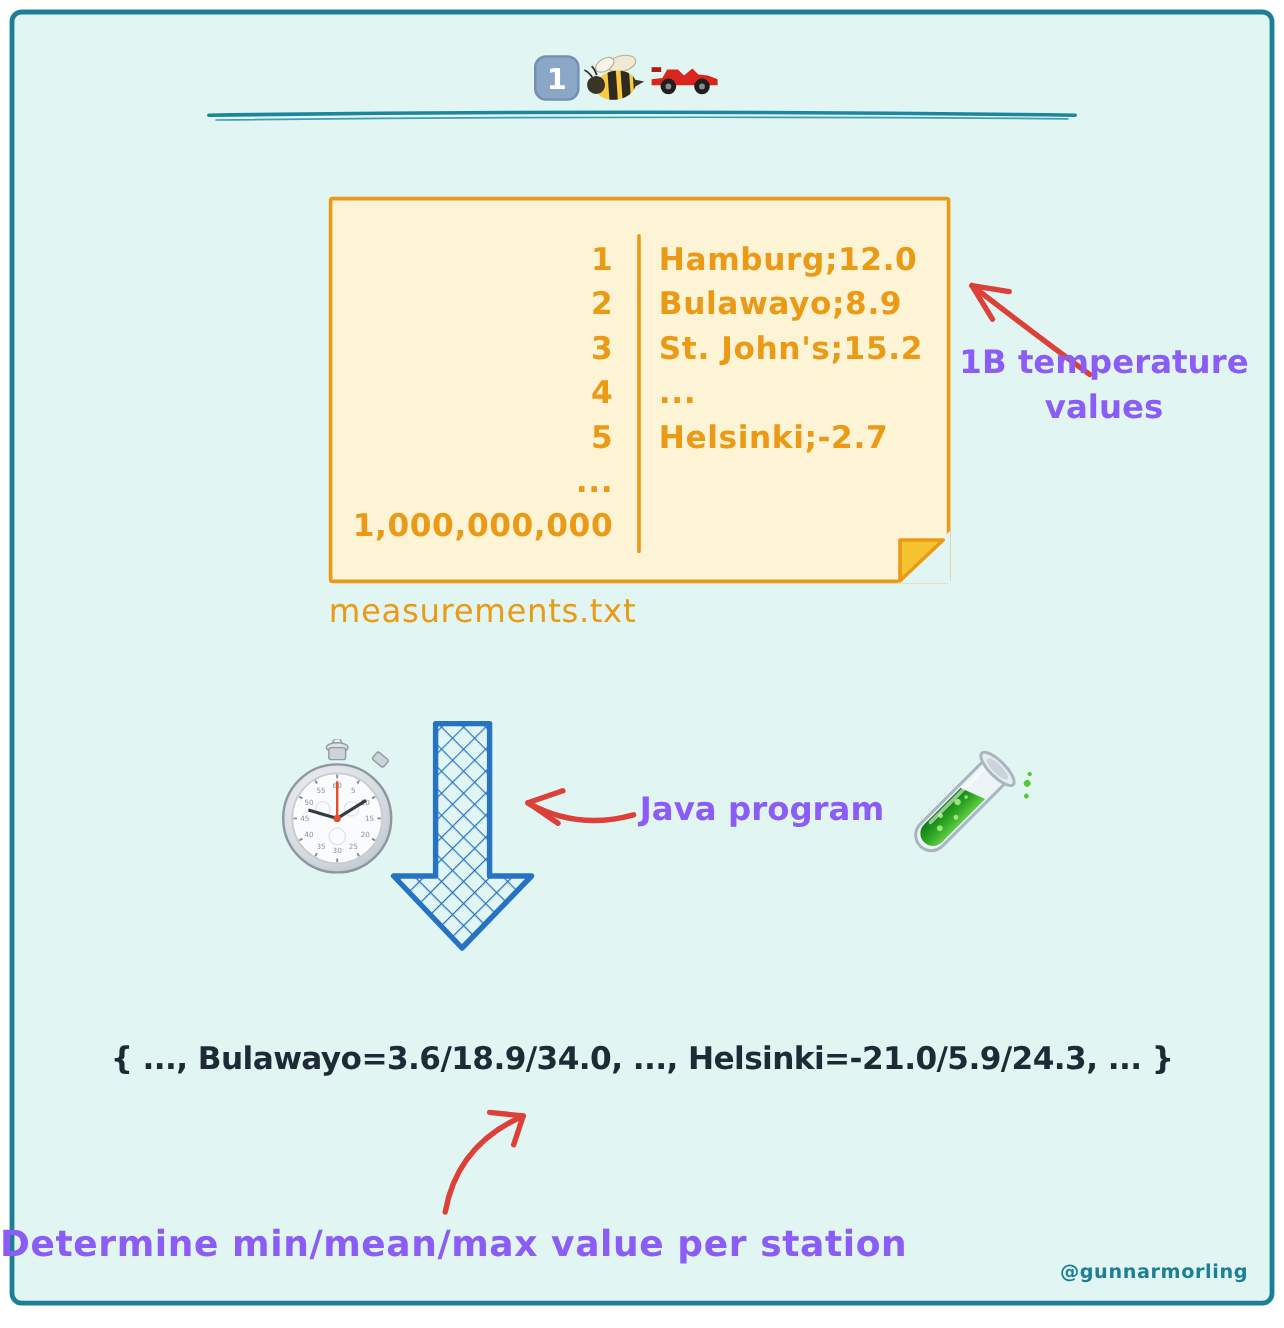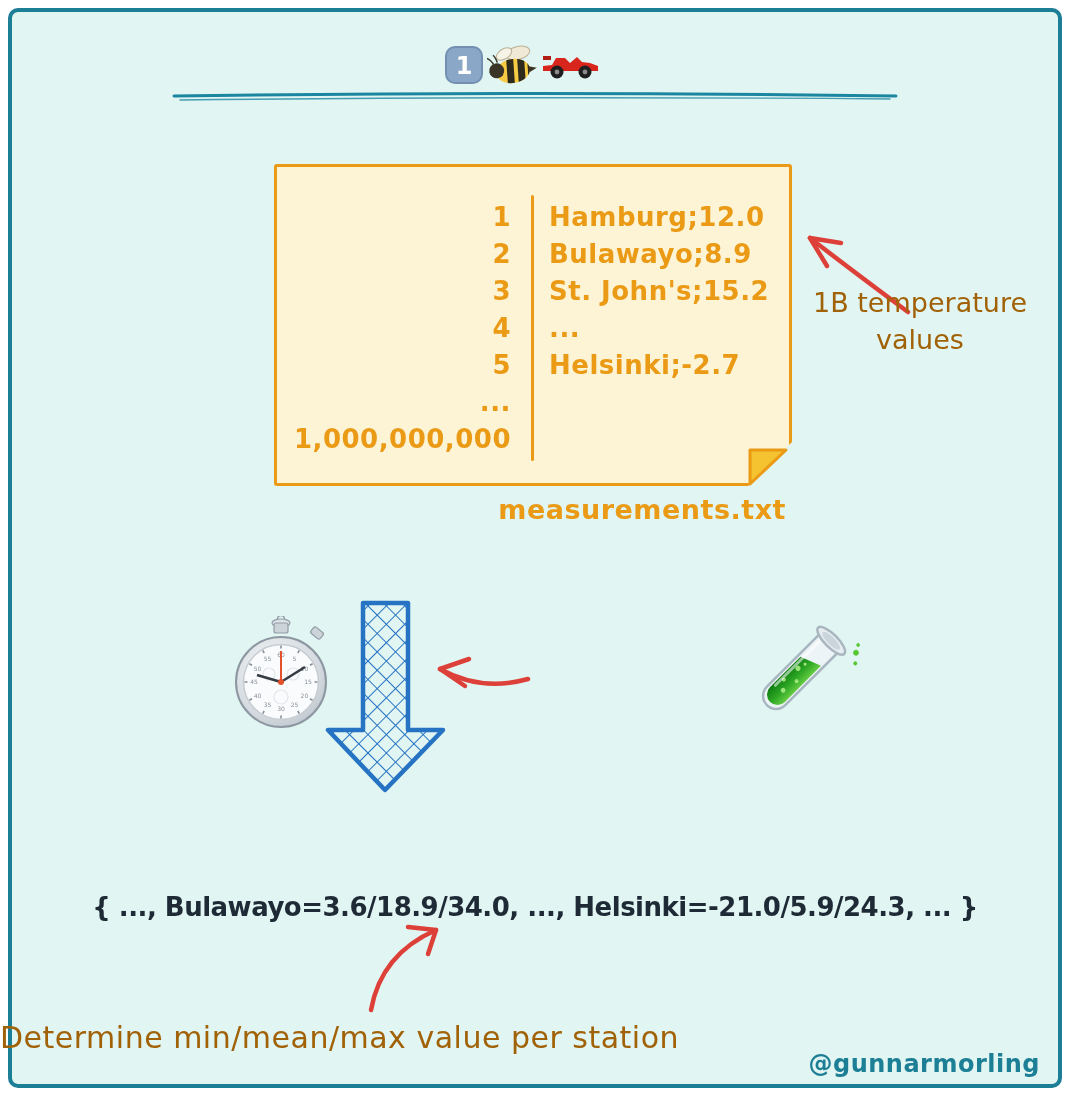--- a/index.html
+++ b/index.html
@@ -33,37 +33,37 @@
   .note-divider {
     position:absolute; left:254px; top:28px; width:3px; height:266px;
     background:#ea9a14; border-radius:2px;
   }
   .note-data {
     position:absolute; left:272px; top:32px; color:#ea9a14;
     font-size:26px; line-height:37px; font-weight:bold; letter-spacing:.5px; white-space:nowrap;
   }
   .dogear { position:absolute; right:-3px; bottom:-3px; }
   .note-caption {
-    position:absolute; left:274px; top:494px; width:512px; text-align:right;
-    color:#ea9a14; font-size:27px; font-weight:bold; letter-spacing:.5px;
-  }
-  
-  .red-label { color:#a16207; font-weight:normal; position:absolute; }
+    position:absolute; left:274px; top:494px; width:512px; text-align:left;
+    color:#ea9a14; font-size:27px; font-weight:normal; letter-spacing:.5px;
+  }
+  
+  .red-label { color:#8b5cf6; font-weight:bold; position:absolute; }
   .anno-input { left:798px; top:284px; width:244px; text-align:center; font-size:27px; line-height:37px; }
   .anno-program { left:528px; top:656px; width:214px; text-align:center; font-size:27px; line-height:37px; }
   .anno-task { left:0; top:1008px; width:866px; text-align:left; font-size:30px; letter-spacing:.5px;margin-top:12px; }
   .svg-abs { position:absolute; }
   
   .result-line {
-    position:absolute; left:0; top:892px; width:1070px; text-align:center;
+    position:absolute; left:0; top:868px; width:1070px; text-align:center;
     color:#1e2b36; font-size:26px; font-weight:bold; letter-spacing:-0.5px; white-space:nowrap;
   }
   .credit {
     position:absolute; right:30px; top:1050px; color:#1d7f96;
-    font-size:24px; font-weight:bold; letter-spacing:.5px;margin-left:24px;
+    font-size:16px; font-weight:bold; letter-spacing:.5px;margin-left:24px;
   }
 </style>
 </head>
 <body>
 
 <div class="frame"></div>
 
 <div class="header-row">
   <span class="emoji-group">
     <svg width="40" height="40" viewBox="0 0 40 40">
@@ -180,20 +180,21 @@
   </defs>
   <path d="M41,7 H86 V134 H121 L63,194 L6,134 H41 Z" fill="url(#xhatch)" stroke="#2673c4" stroke-width="4.5" stroke-linejoin="round"></path>
 </svg>
 
 <svg class="svg-abs" style="left:426px; top:645px;" width="114" height="50" viewBox="0 0 114 50">
   <path d="M102,34 Q55,47 14,24" stroke="#dd4038" stroke-width="4.5" fill="none" stroke-linecap="round"></path>
   <path d="M14,24 L43,14 M14,24 L39,41" stroke="#dd4038" stroke-width="4.5" fill="none" stroke-linecap="round"></path>
 </svg>
 
 <div class="red-label anno-program">
+  <div>Java program</div>
 </div>
 
 <svg class="svg-abs" style="left:736px; top:612px;" width="126" height="126" viewBox="0 0 126 126">
   <defs>
     <linearGradient id="gg" x1="0" y1="0" x2="1" y2="0">
       <stop offset="0%" stop-color="#0f7d12"></stop>
         <stop offset="55%" stop-color="#2ea825"></stop>
         <stop offset="100%" stop-color="#66cc44"></stop>
     </linearGradient>
   </defs>

